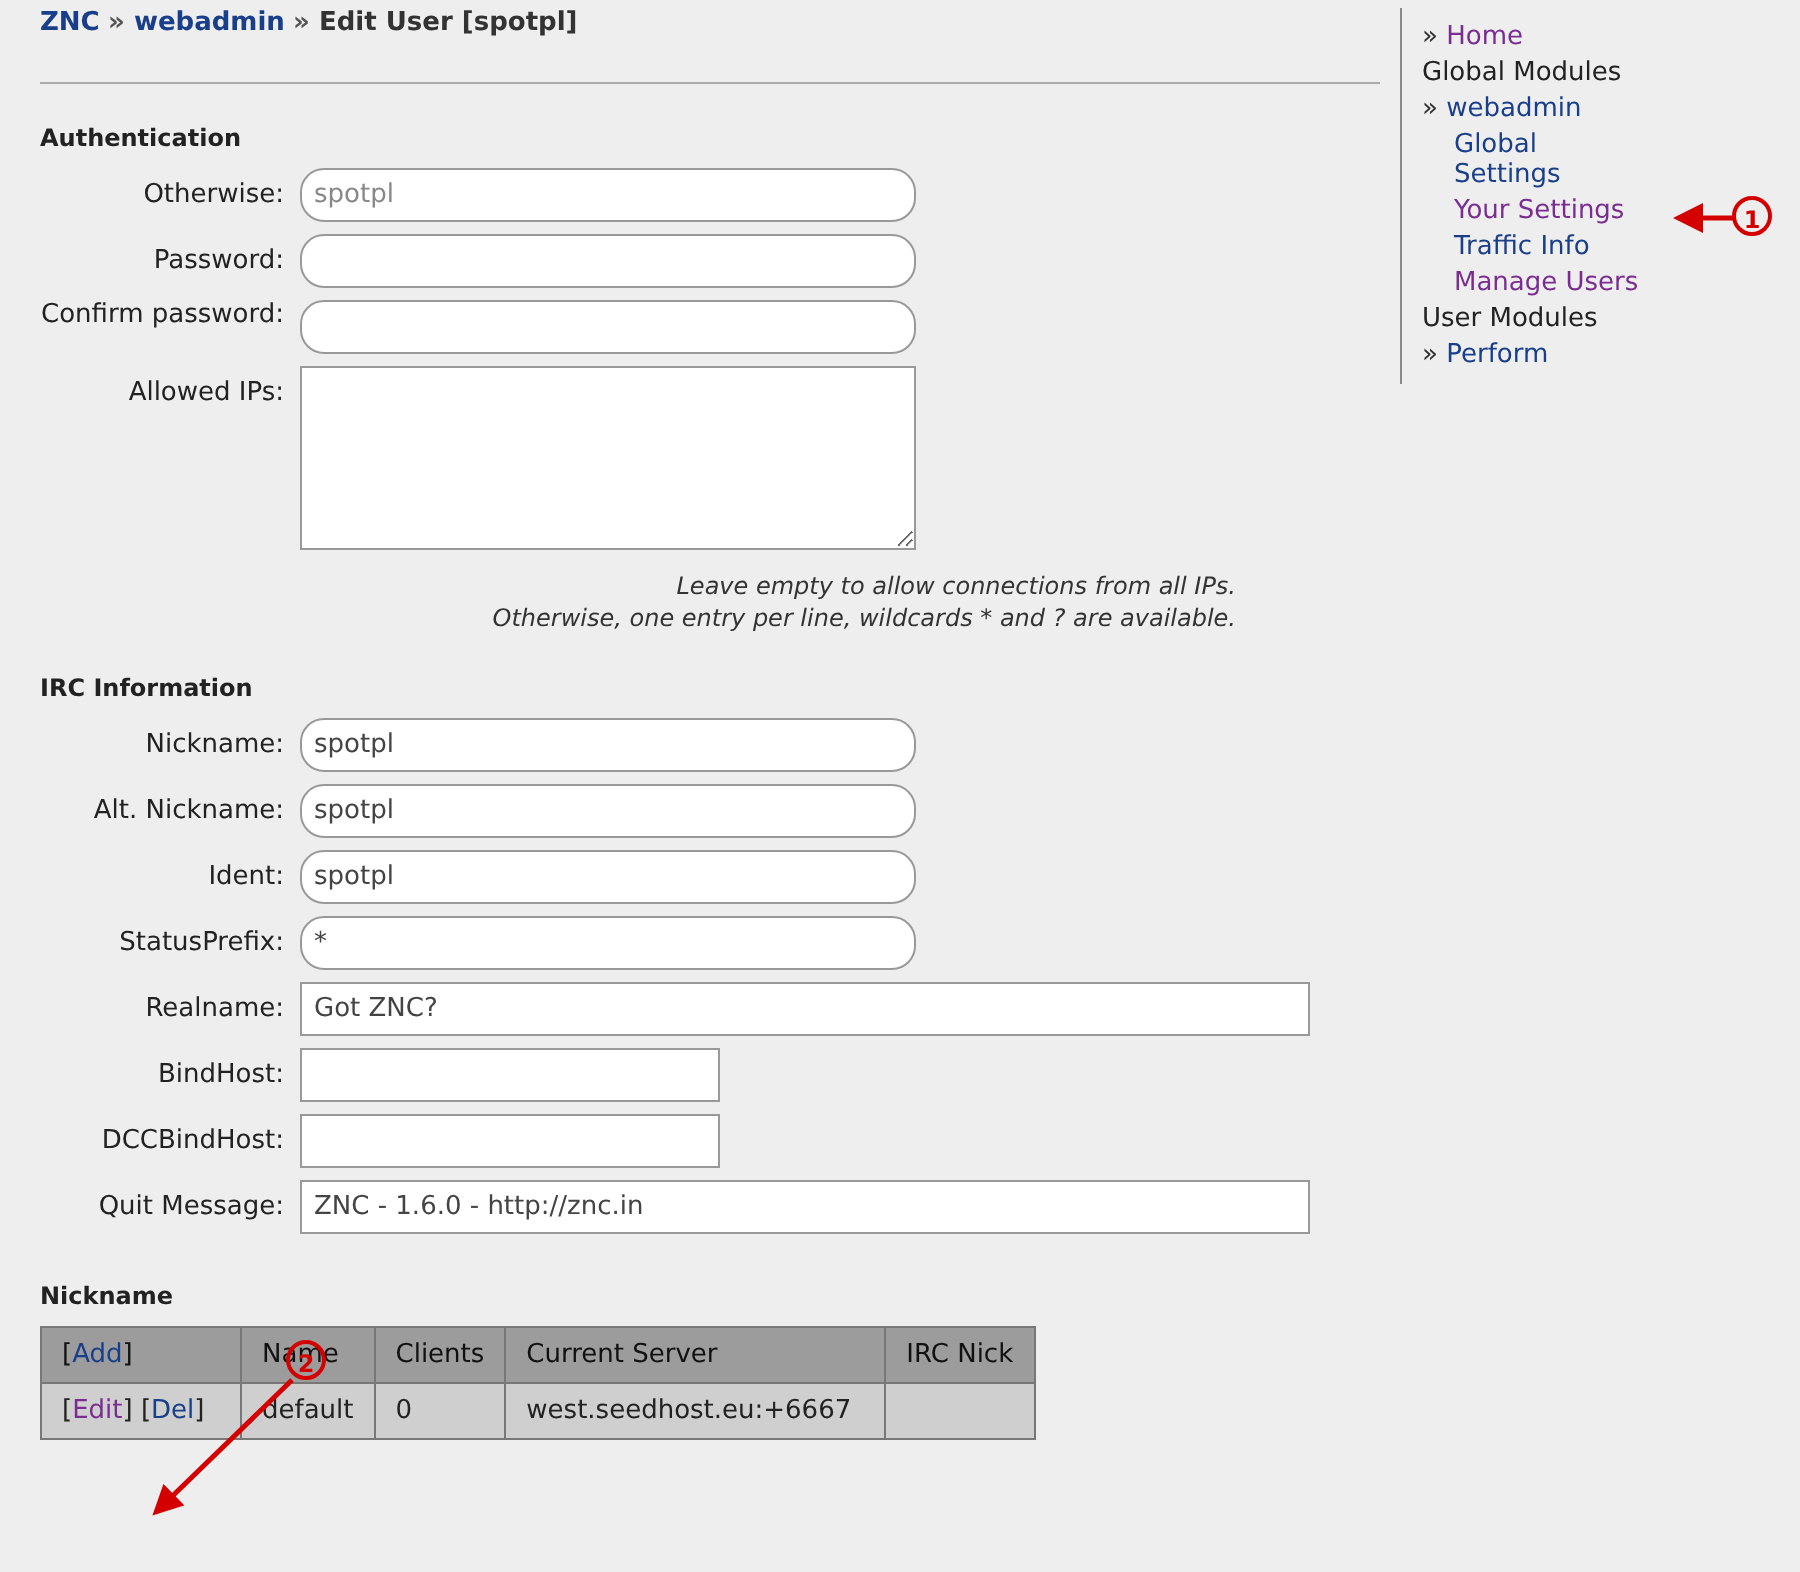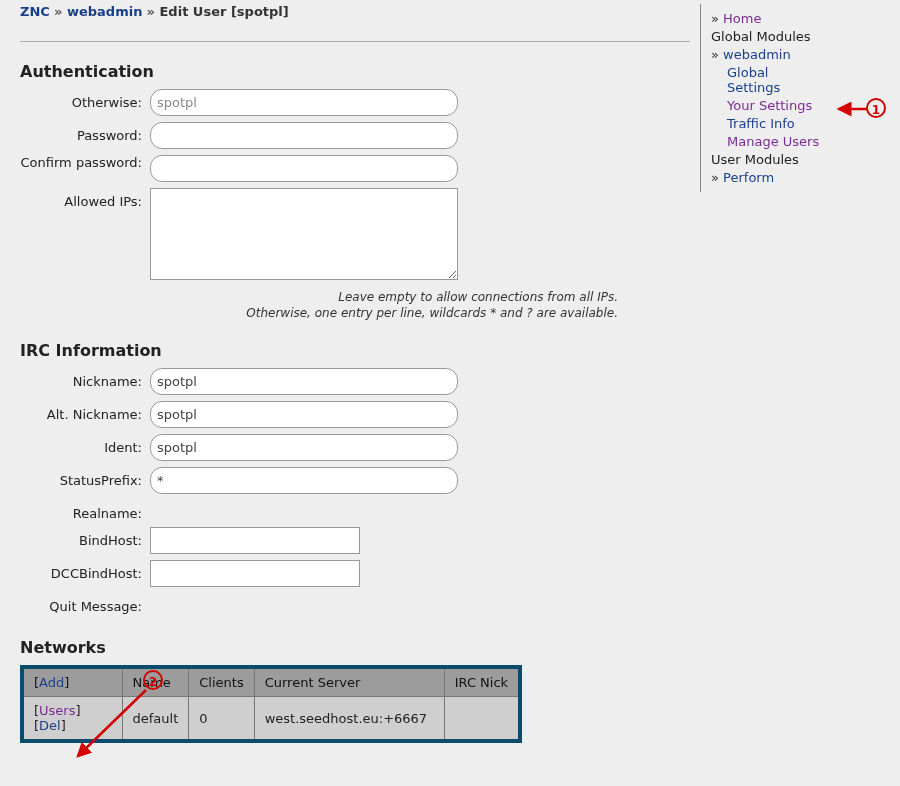--- a/index.html
+++ b/index.html
@@ -31,21 +31,21 @@
     font-size: 13px;
     color: #333;
     padding-bottom: 22px;
     border-bottom: 1px solid #aaa;
     margin-bottom: 2px;
   }
   .breadcrumb a { color: #1a3f8a; text-decoration: none; }
   .breadcrumb .sep { color: #555; }
   .breadcrumb .strong { font-weight: bold; }
   h2.section {
-    font-size: 16px;
+    font-size: 12px;
     font-weight: bold;
     margin: 20px 0 8px 0;
   }
   .form-row {
     display: flex;
     align-items: flex-start;
     margin: 6px 0;
   }
   .form-row .lbl {
     width: 130px;
@@ -74,21 +74,21 @@
     color: #333;
     text-align: right;
     width: 468px;
     margin-top: 6px;
     line-height: 1.35;
   }
   
   table.net {
     border-collapse: collapse;
     margin-top: 6px;
-    border: 4px solid #0c4a6e;
+    border: 1px solid #0c4a6e;
   }
   table.net th, table.net td {
     border: 1px solid #777;
     padding: 6px 10px;
     text-align: left;
     font-size: 13px;
   }
   table.net th {
     background: #9c9c9c;
     font-weight: normal;
@@ -174,48 +174,50 @@
   <div class="form-row">
     <div class="lbl">Ident:</div>
     <div class="ctl"><input type="text" class="w310" value="spotpl" style=""></div>
   </div>
   <div class="form-row">
     <div class="lbl">StatusPrefix:</div>
     <div class="ctl"><input type="text" class="w310" value="*" style=""></div>
   </div>
   <div class="form-row">
     <div class="lbl">Realname:</div>
+    <div class="ctl"><input type="text" class="w500" value="Got ZNC?" style=""></div>
   </div>
   <div class="form-row">
     <div class="lbl">BindHost:</div>
     <div class="ctl"><input type="text" class="w210" value="" style=""></div>
   </div>
   <div class="form-row">
     <div class="lbl">DCCBindHost:</div>
     <div class="ctl"><input type="text" class="w210" value="" style=""></div>
   </div>
   <div class="form-row">
     <div class="lbl">Quit Message:</div>
-  </div>
-
-  <h2 class="section" style="margin-top:24px">Networks</h2>
+    <div class="ctl"><input type="text" class="w500" value="ZNC - 1.6.0 - http://znc.in" style=""></div>
+  </div>
+
+  <h2 class="section" style="margin-top:24px">Nickname</h2>
 
   <table class="net">
     <thead>
       <tr>
         <th style="width:100px">[<a href="#">Add</a>]</th>
         <th>Name</th>
         <th>Clients</th>
         <th style="min-width:190px">Current Server</th>
         <th style="min-width:62px">IRC Nick</th>
       </tr>
     </thead>
     <tbody>
       <tr>
-        <td>[<a href="#" class="visited">Users</a>] [<a href="#">Del</a>]</td>
+        <td>[<a href="#" class="visited">Edit</a>] [<a href="#">Del</a>]</td>
         <td>default</td>
         <td>0</td>
         <td>west.seedhost.eu:+6667</td>
         <td></td>
       </tr>
     </tbody>
   </table>
 
 </div>
 

